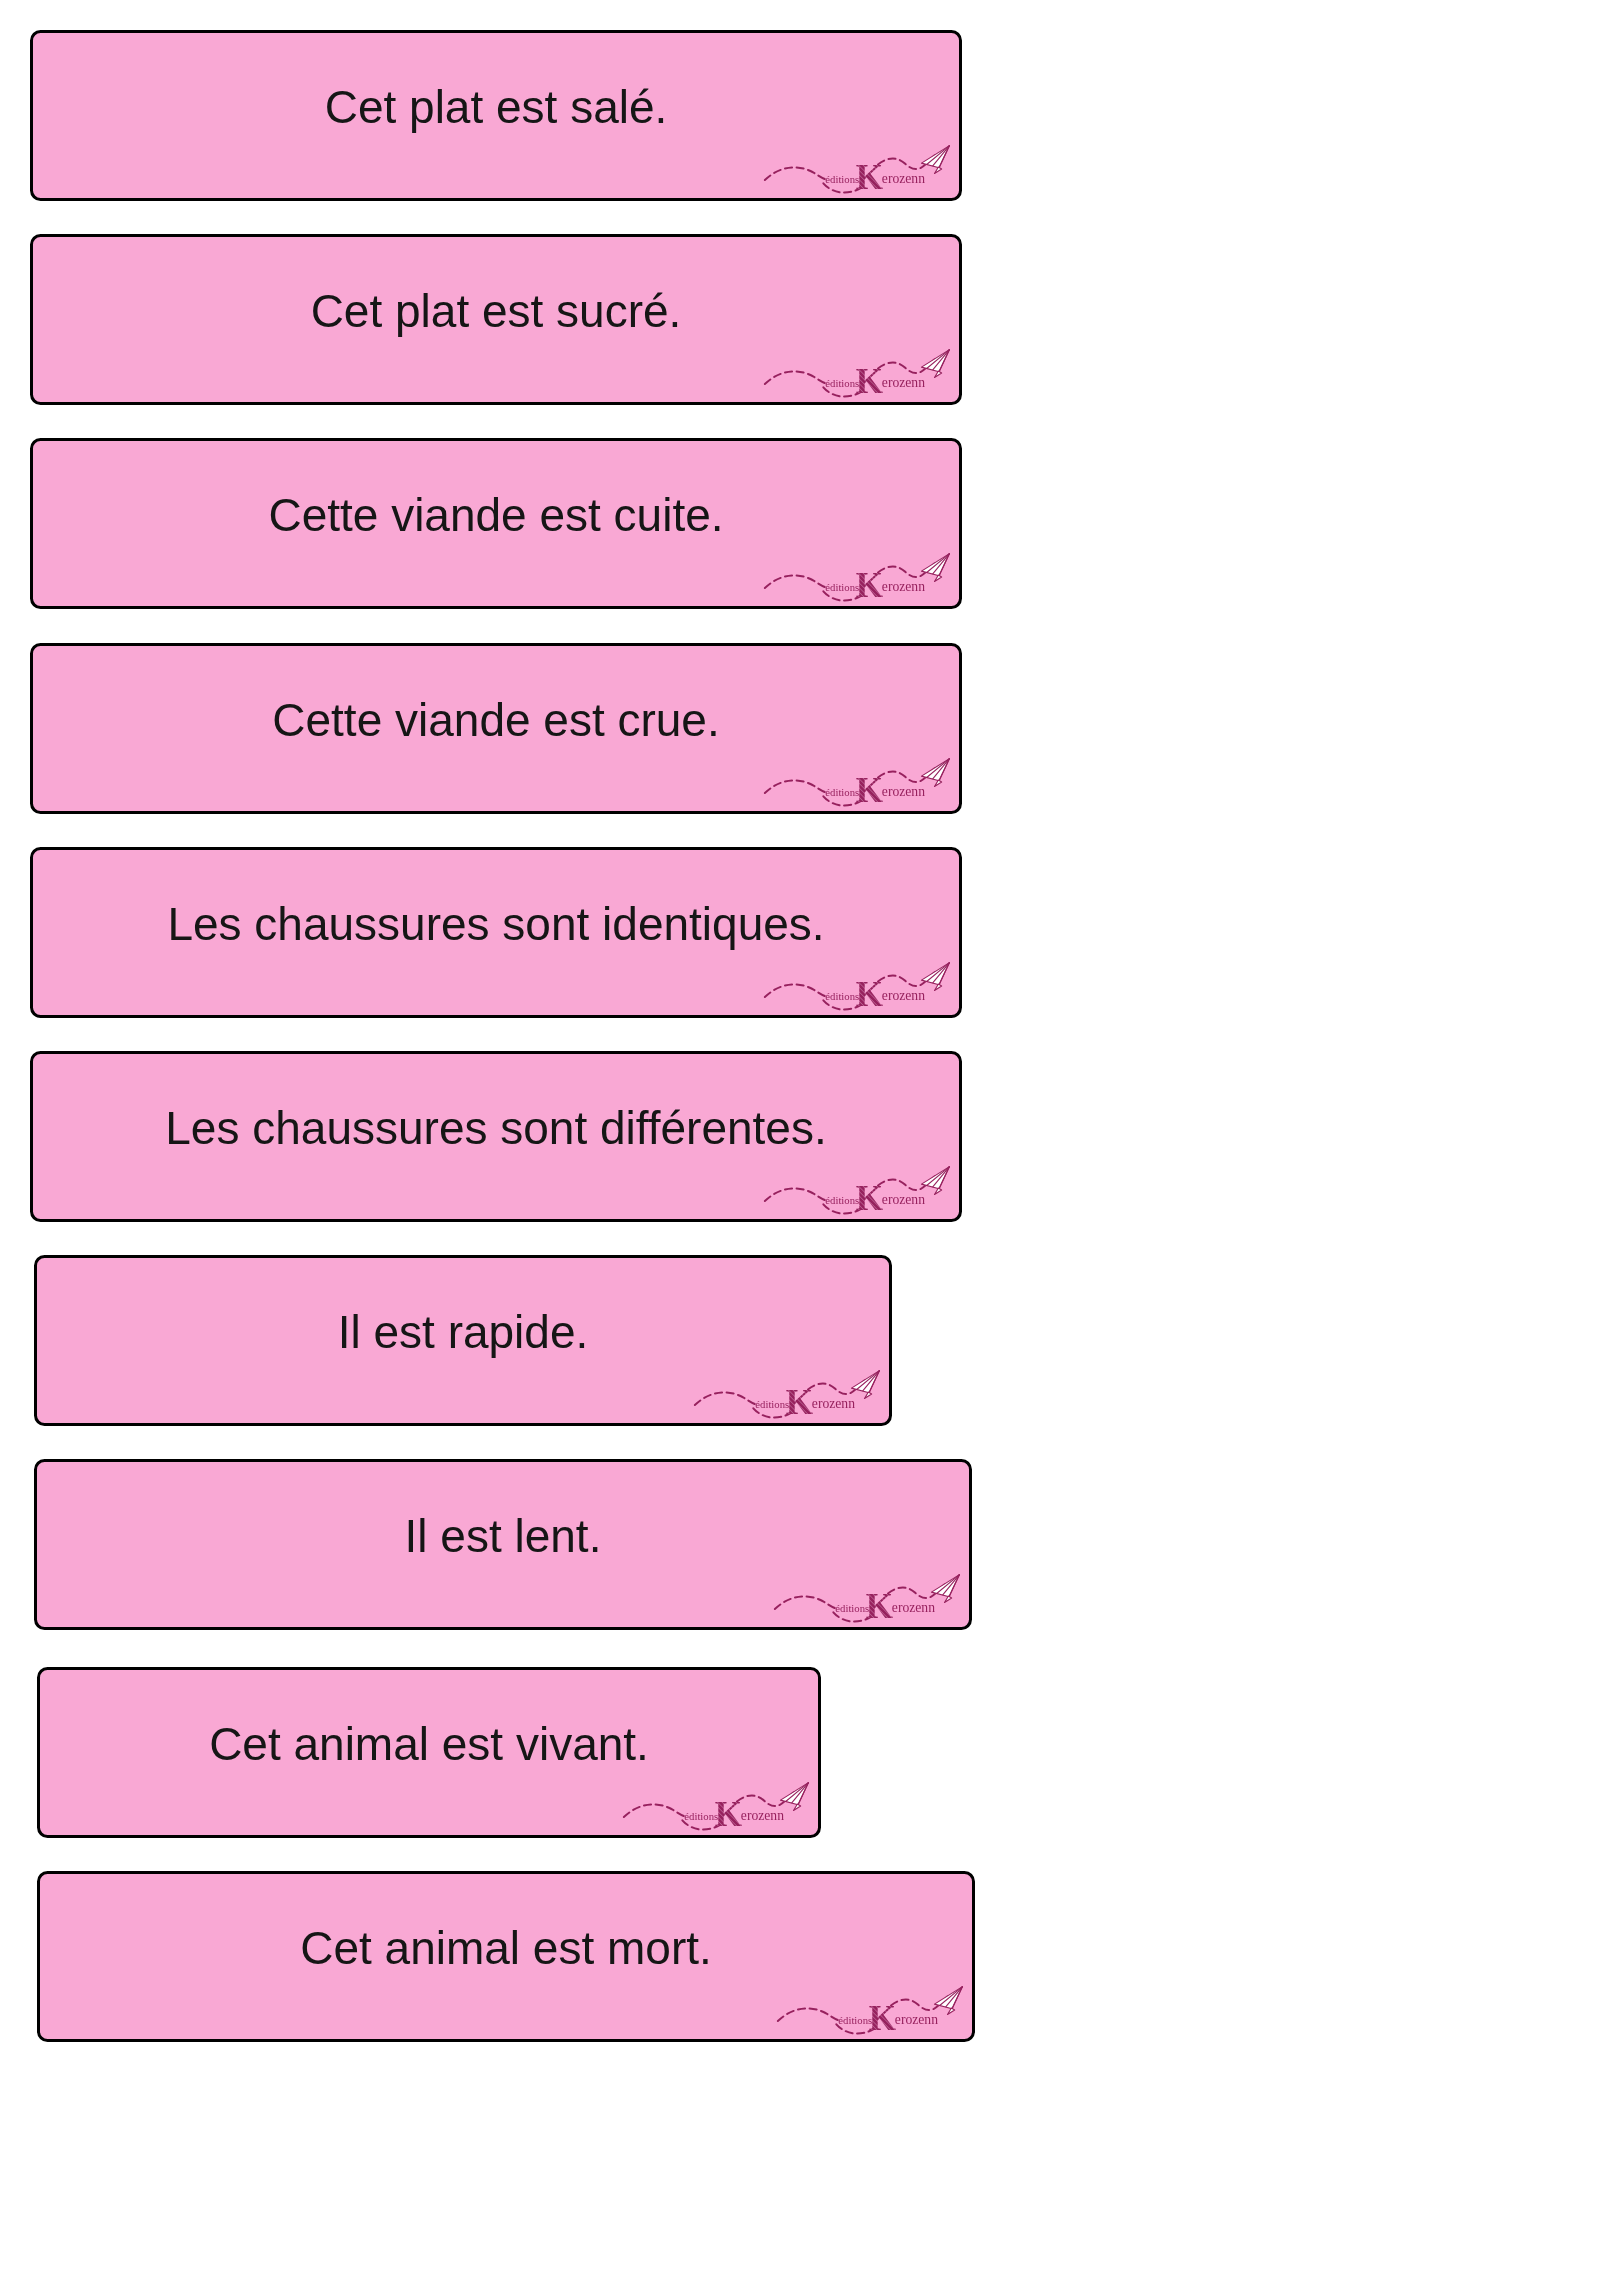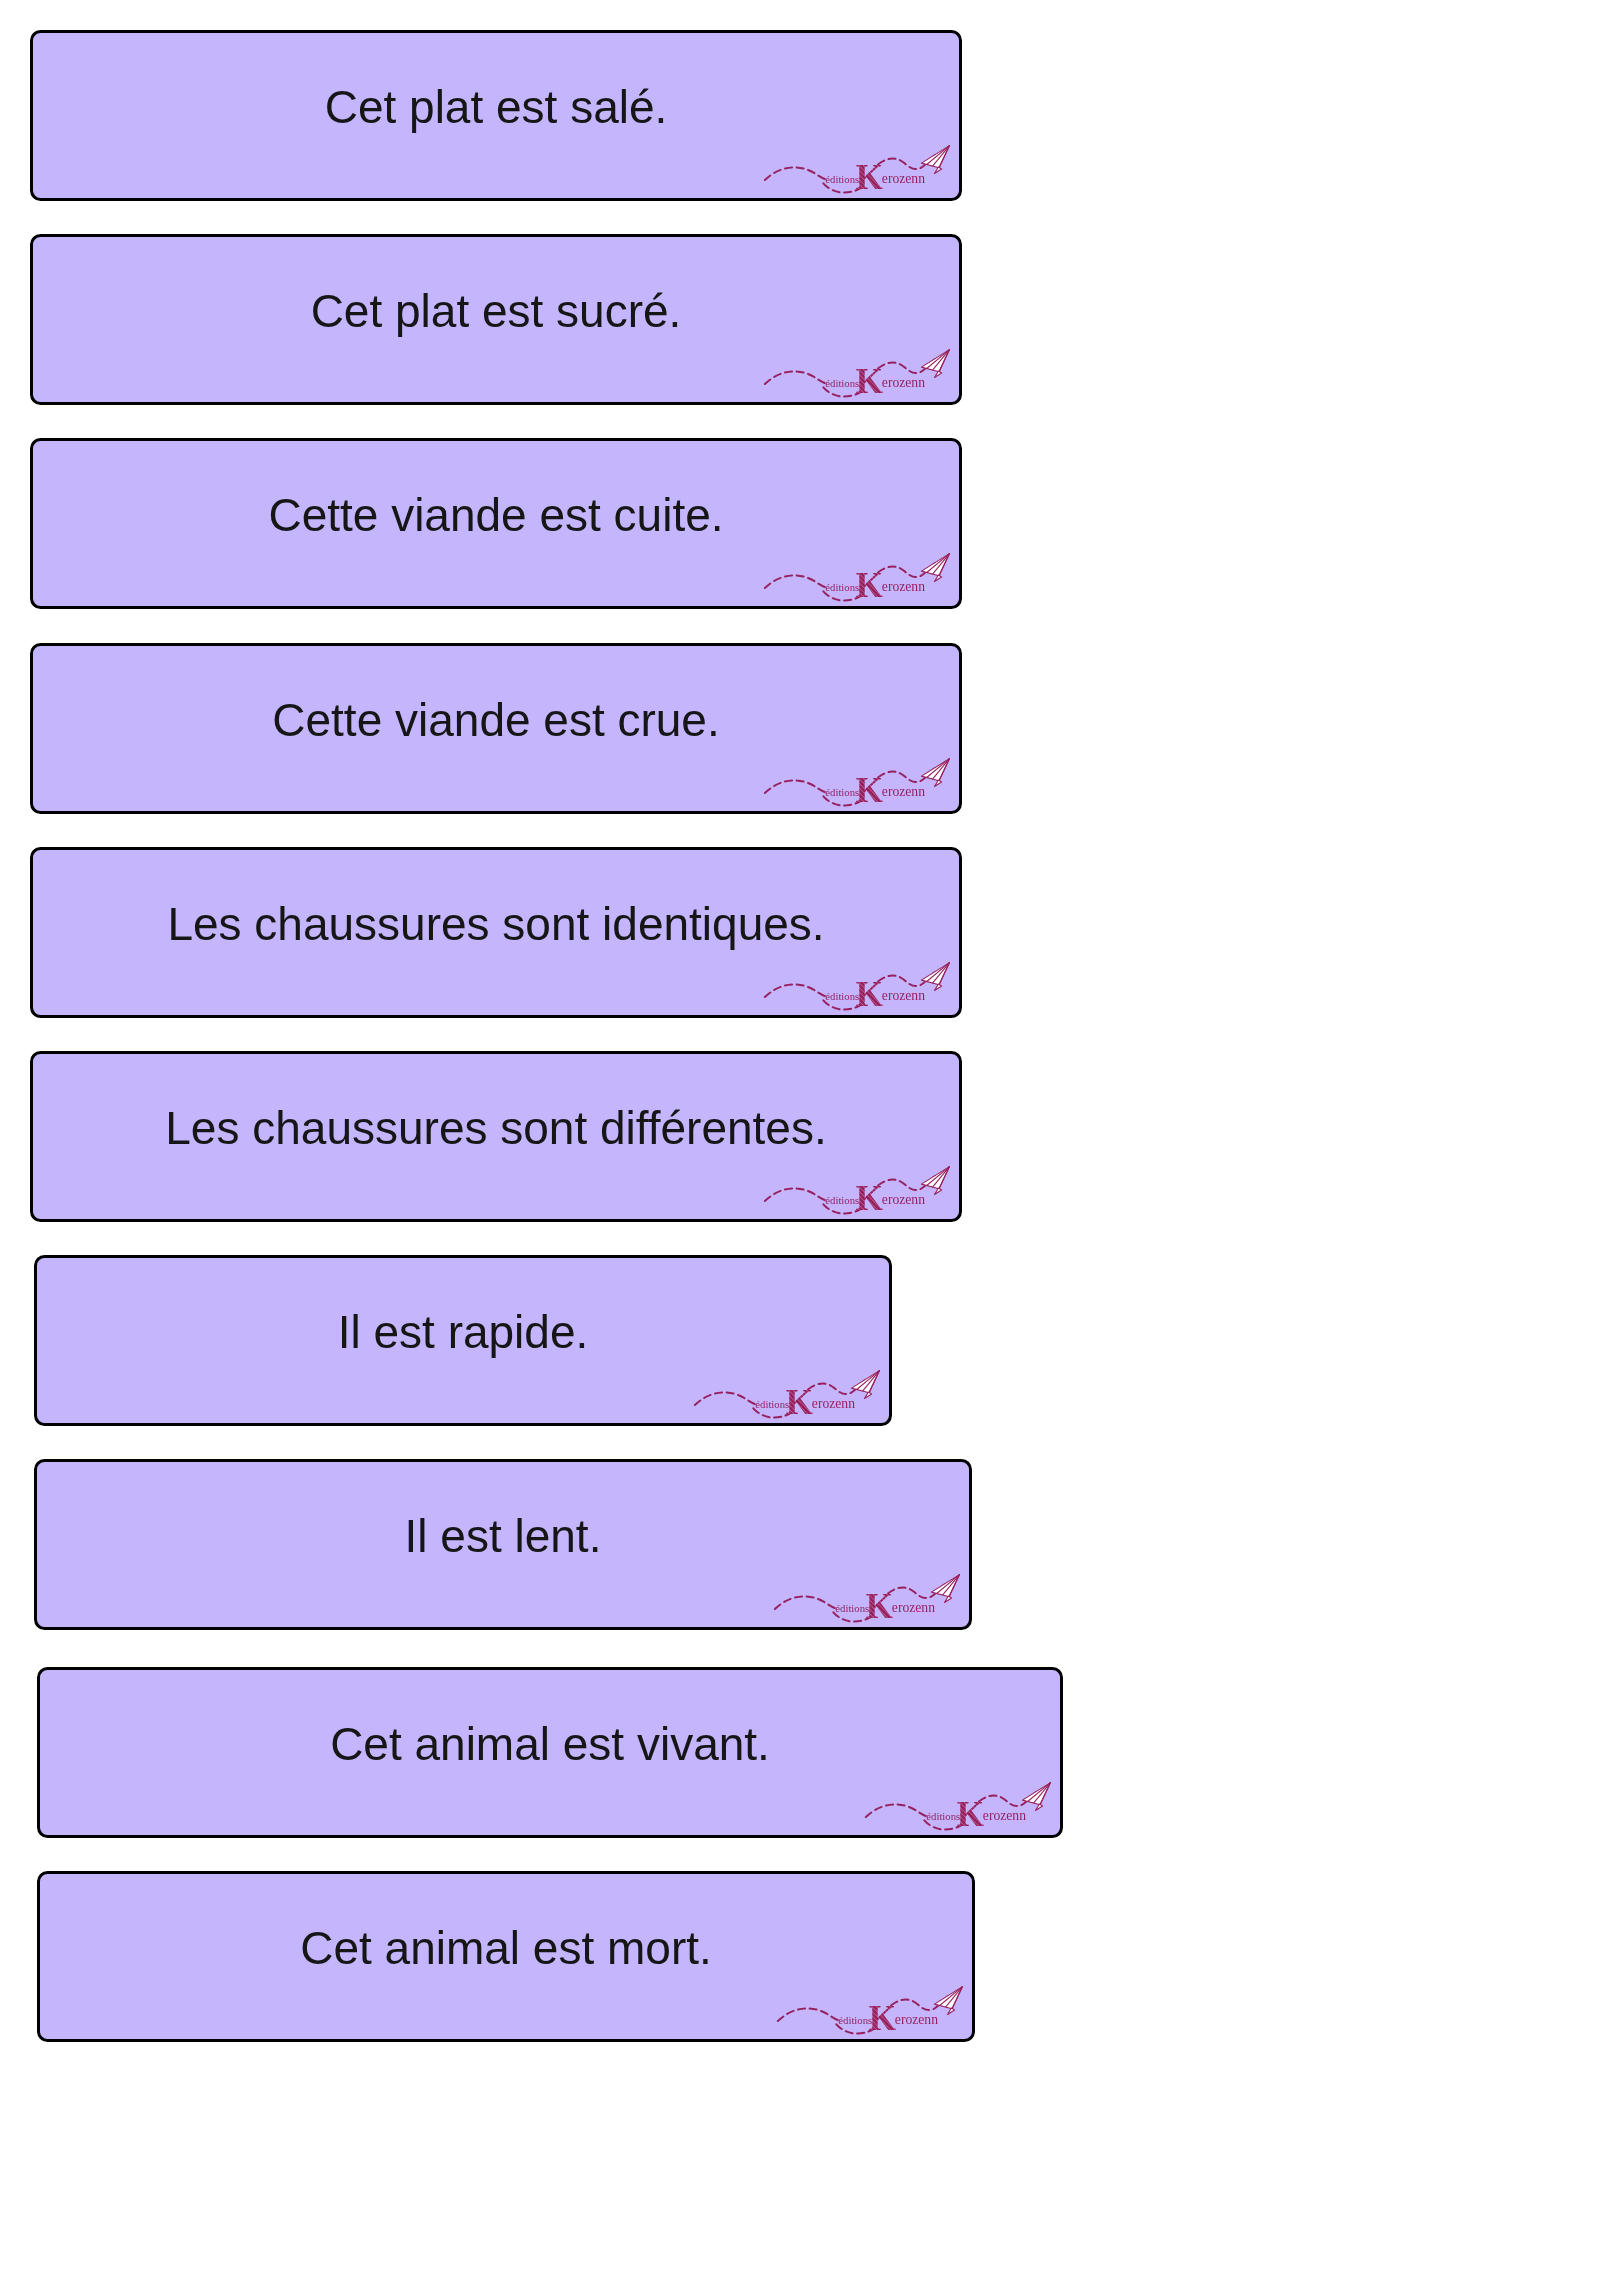--- a/index.html
+++ b/index.html
@@ -9,35 +9,35 @@
     height: 2295px;
     background: #ffffff;
     overflow: hidden;
     font-family: "Liberation Sans", sans-serif;
   }
   .card {
     position: absolute;
     left: 30px;
     width: 932px;
     height: 171px;
-    background: #c4b5fd;
+    background: #f9a8d4;
     border: 3.3px solid #000000;
     border-radius: 10.5px;
     box-sizing: border-box;
   }
   
   .card:nth-of-type(1)  { top: 30px; }
   .card:nth-of-type(2)  { top: 234px; }
   .card:nth-of-type(3)  { top: 438px; }
   .card:nth-of-type(4)  { top: 643px; }
   .card:nth-of-type(5)  { top: 847px; }
   .card:nth-of-type(6)  { top: 1051px; }
   .card:nth-of-type(7)  { top: 1255px; left: 34px; width: 858px; }
   .card:nth-of-type(8)  { top: 1459px; left: 34px; width: 938px; }
-  .card:nth-of-type(9)  { top: 1667px; left: 37px; width: 1026px; padding-left: 32px; }
+  .card:nth-of-type(9)  { top: 1667px; left: 37px; width: 784px; padding-left: 32px; }
   .card:nth-of-type(10) { top: 1871px; left: 37px; width: 938px; padding-left: 48px; }
   .sentence {
     position: absolute;
     inset: 0;
     display: flex;
     align-items: center;
     justify-content: center;
     padding: 0 30px 17px 30px;
     font-size: 46px;
     font-weight: 400;

